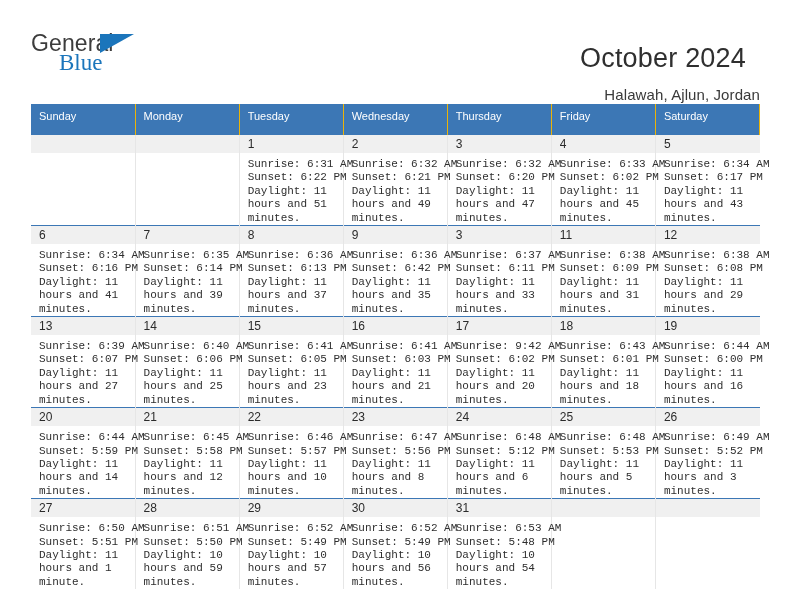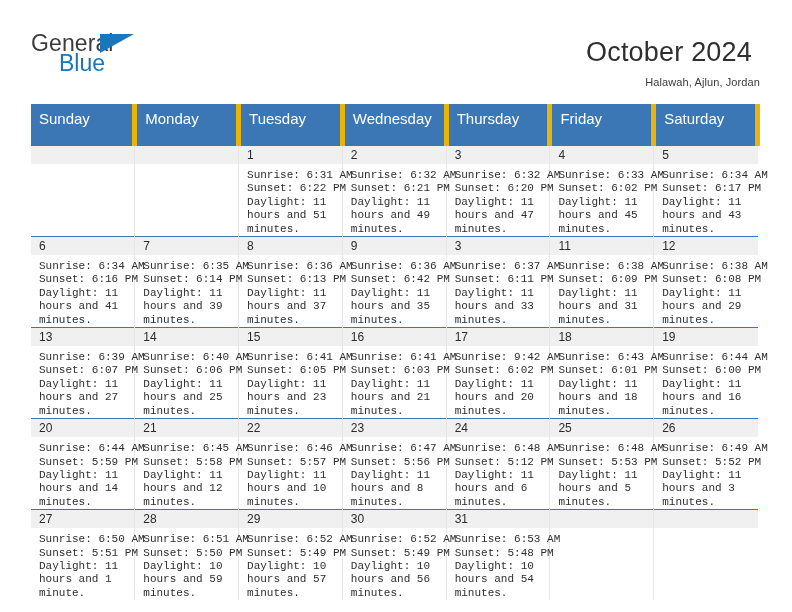--- a/index.html
+++ b/index.html
@@ -47,71 +47,71 @@
     letter-spacing: 0.1px;
     color: #3c3c3c;
     font-family: "Liberation Sans", sans-serif;
   }
   .logo-blue {
     position: absolute;
     left: 28px;
     top: 20px;
     font-size: 23px;
     color: #1b75bb;
-    font-family: Liberation Sans, sans-serif;
+    font-family: Liberation Serif, serif;
   }
   .logo-tri {
     position: absolute;
     left: 69px;
     top: 4px;
     width: 0;
     height: 0;
     border-left: 34px solid #1b75bb;
     border-bottom: 19px solid transparent;
   }
 
   .title-block {
     text-align: right;
     padding-top: 0px;
   }
   .cal-title {
     font-size: 27px;
     color: #2f2f2f;
     line-height: 1.05;
     font-weight: normal;
-    margin: 8px;
+    margin: 14px;
     letter-spacing: 0.2px;
     text-align: center;
   }
   .cal-subtitle {
-    font-size: 11px;
+    font-size: 15px;
     color: #3a3a3a;
     margin-top: 10px;
     letter-spacing: 0.1px;
   }
 
   
   .calendar {
     position: absolute;
     left: 31px;
     top: 104px;
     width: 729px;
     border-collapse: collapse;
     table-layout: fixed;
   }
   .calendar th {
     background: #3c77b5;
     color: #ffffff;
-    font-size: 15px;
+    font-size: 11px;
     font-weight: normal;
     text-align: left;
-    padding: 6px 0 18px 8px;
+    padding: 6px 0 12px 8px;
     height: 20px;
     box-sizing: border-box;
-    border-right: 5px solid #eab308;
+    border-right: 1px solid #eab308;
   }
   .calendar td {
     vertical-align: top;
     padding: 0;
     border-top: 1.5px solid #3c77b5;
     border-left: 1px solid #e6e6e6;
     height: 89px;
     box-sizing: border-box;
     background: #ffffff;
   }

